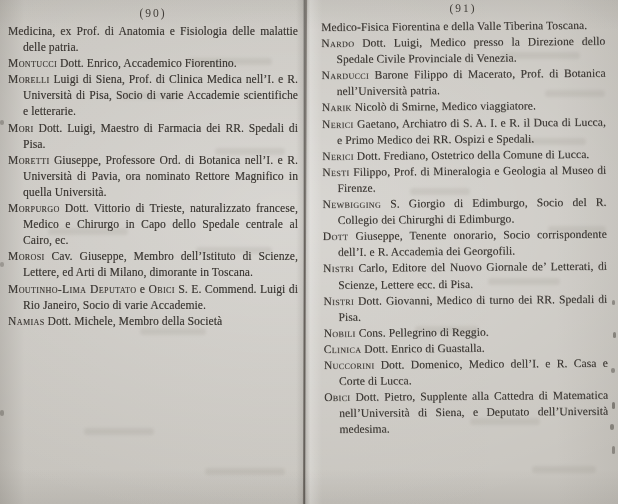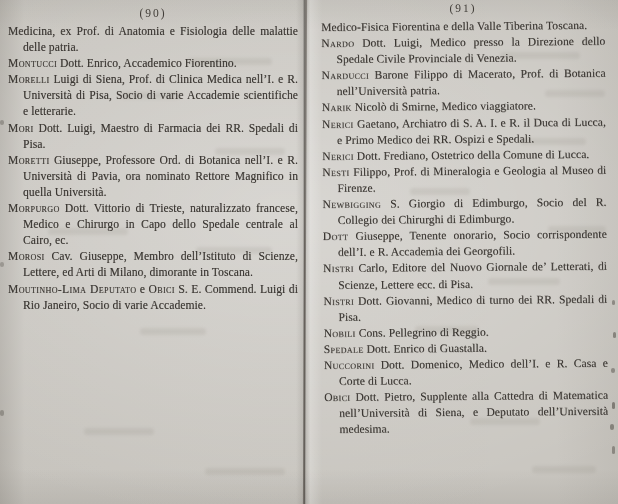--- a/index.html
+++ b/index.html
@@ -86,37 +86,38 @@
     <div class="hdr">(90)</div>
     <div class="entries">
         <p class="entry cont"><span>Medicina, ex Prof. di Anatomia e Fisiologia delle malattie delle patria.</span></p>
         <p class="entry"><span class="sc">Montucci</span><span> Dott. Enrico, Accademico Fiorentino.</span></p>
         <p class="entry"><span class="sc">Morelli</span><span> Luigi di Siena, Prof. di Clinica Medica nell’I. e R. Università di Pisa, Socio di varie Accademie scientifiche e letterarie.</span></p>
         <p class="entry"><span class="sc">Mori</span><span> Dott. Luigi, Maestro di Farmacia dei RR. Spedali di Pisa.</span></p>
         <p class="entry"><span class="sc">Moretti</span><span> Giuseppe, Professore Ord. di Botanica nell’I. e R. Università di Pavia, ora nominato Rettore Magnifico in quella Università.</span></p>
         <p class="entry"><span class="sc">Morpurgo</span><span> Dott. Vittorio di Trieste, naturalizzato francese, Medico e Chirurgo in Capo dello Spedale centrale al Cairo, ec.</span></p>
         <p class="entry"><span class="sc">Morosi</span><span> Cav. Giuseppe, Membro dell’Istituto di Scienze, Lettere, ed Arti di Milano, dimorante in Toscana.</span></p>
         <p class="entry"><span class="sc">Moutinho-Lima Deputato</span><span> e </span><span class="sc">Obici</span><span> S. E. Commend. Luigi di Rio Janeiro, Socio di varie Accademie.</span></p>
+        <p class="entry gap"><span class="sc">Namias</span><span> Dott. Michele, Membro della Società</span></p>
       </div>
   </div>
 
   <div class="page page-right">
     <div class="hdr">(91)</div>
     <div class="entries">
         <p class="entry cont"><span>Medico-Fisica Fiorentina e della Valle Tiberina Toscana.</span></p>
         <p class="entry"><span class="sc">Nardo</span><span> Dott. Luigi, Medico presso la Direzione dello Spedale Civile Provinciale di Venezia.</span></p>
         <p class="entry"><span class="sc">Narducci</span><span> Barone Filippo di Macerato, Prof. di Botanica nell’Università patria.</span></p>
         <p class="entry"><span class="sc">Narik</span><span> Nicolò di Smirne, Medico viaggiatore.</span></p>
         <p class="entry"><span class="sc">Nerici</span><span> Gaetano, Archiatro di S. A. I. e R. il Duca di Lucca, e Primo Medico dei RR. Ospizi e Spedali.</span></p>
         <p class="entry"><span class="sc">Nerici</span><span> Dott. Frediano, Ostetrico della Comune di Lucca.</span></p>
         <p class="entry"><span class="sc">Nesti</span><span> Filippo, Prof. di Mineralogia e Geologia al Museo di Firenze.</span></p>
         <p class="entry"><span class="sc">Newbigging</span><span> S. Giorgio di Edimburgo, Socio del R. Collegio dei Chirurghi di Edimburgo.</span></p>
         <p class="entry"><span class="sc">Dott</span><span> Giuseppe, Tenente onorario, Socio corrispondente dell’I. e R. Accademia dei Georgofili.</span></p>
         <p class="entry"><span class="sc">Nistri</span><span> Carlo, Editore del Nuovo Giornale de’ Letterati, di Scienze, Lettere ecc. di Pisa.</span></p>
         <p class="entry"><span class="sc">Nistri</span><span> Dott. Giovanni, Medico di turno dei RR. Spedali di Pisa.</span></p>
         <p class="entry"><span class="sc">Nobili</span><span> Cons. Pellegrino di Reggio.</span></p>
-        <p class="entry"><span class="sc">Spedale</span><span> Dott. Enrico di Guastalla.</span></p>
+        <p class="entry"><span class="sc">Clinica</span><span> Dott. Enrico di Guastalla.</span></p>
         <p class="entry"><span class="sc">Nuccorini</span><span> Dott. Domenico, Medico dell’I. e R. Casa e Corte di Lucca.</span></p>
         <p class="entry gap"><span class="sc">Obici</span><span> Dott. Pietro, Supplente alla Cattedra di Matematica nell’Università di Siena, e Deputato dell’Università medesima.</span></p>
       </div>
   </div>
 
 </div>
 
 </body></html>

